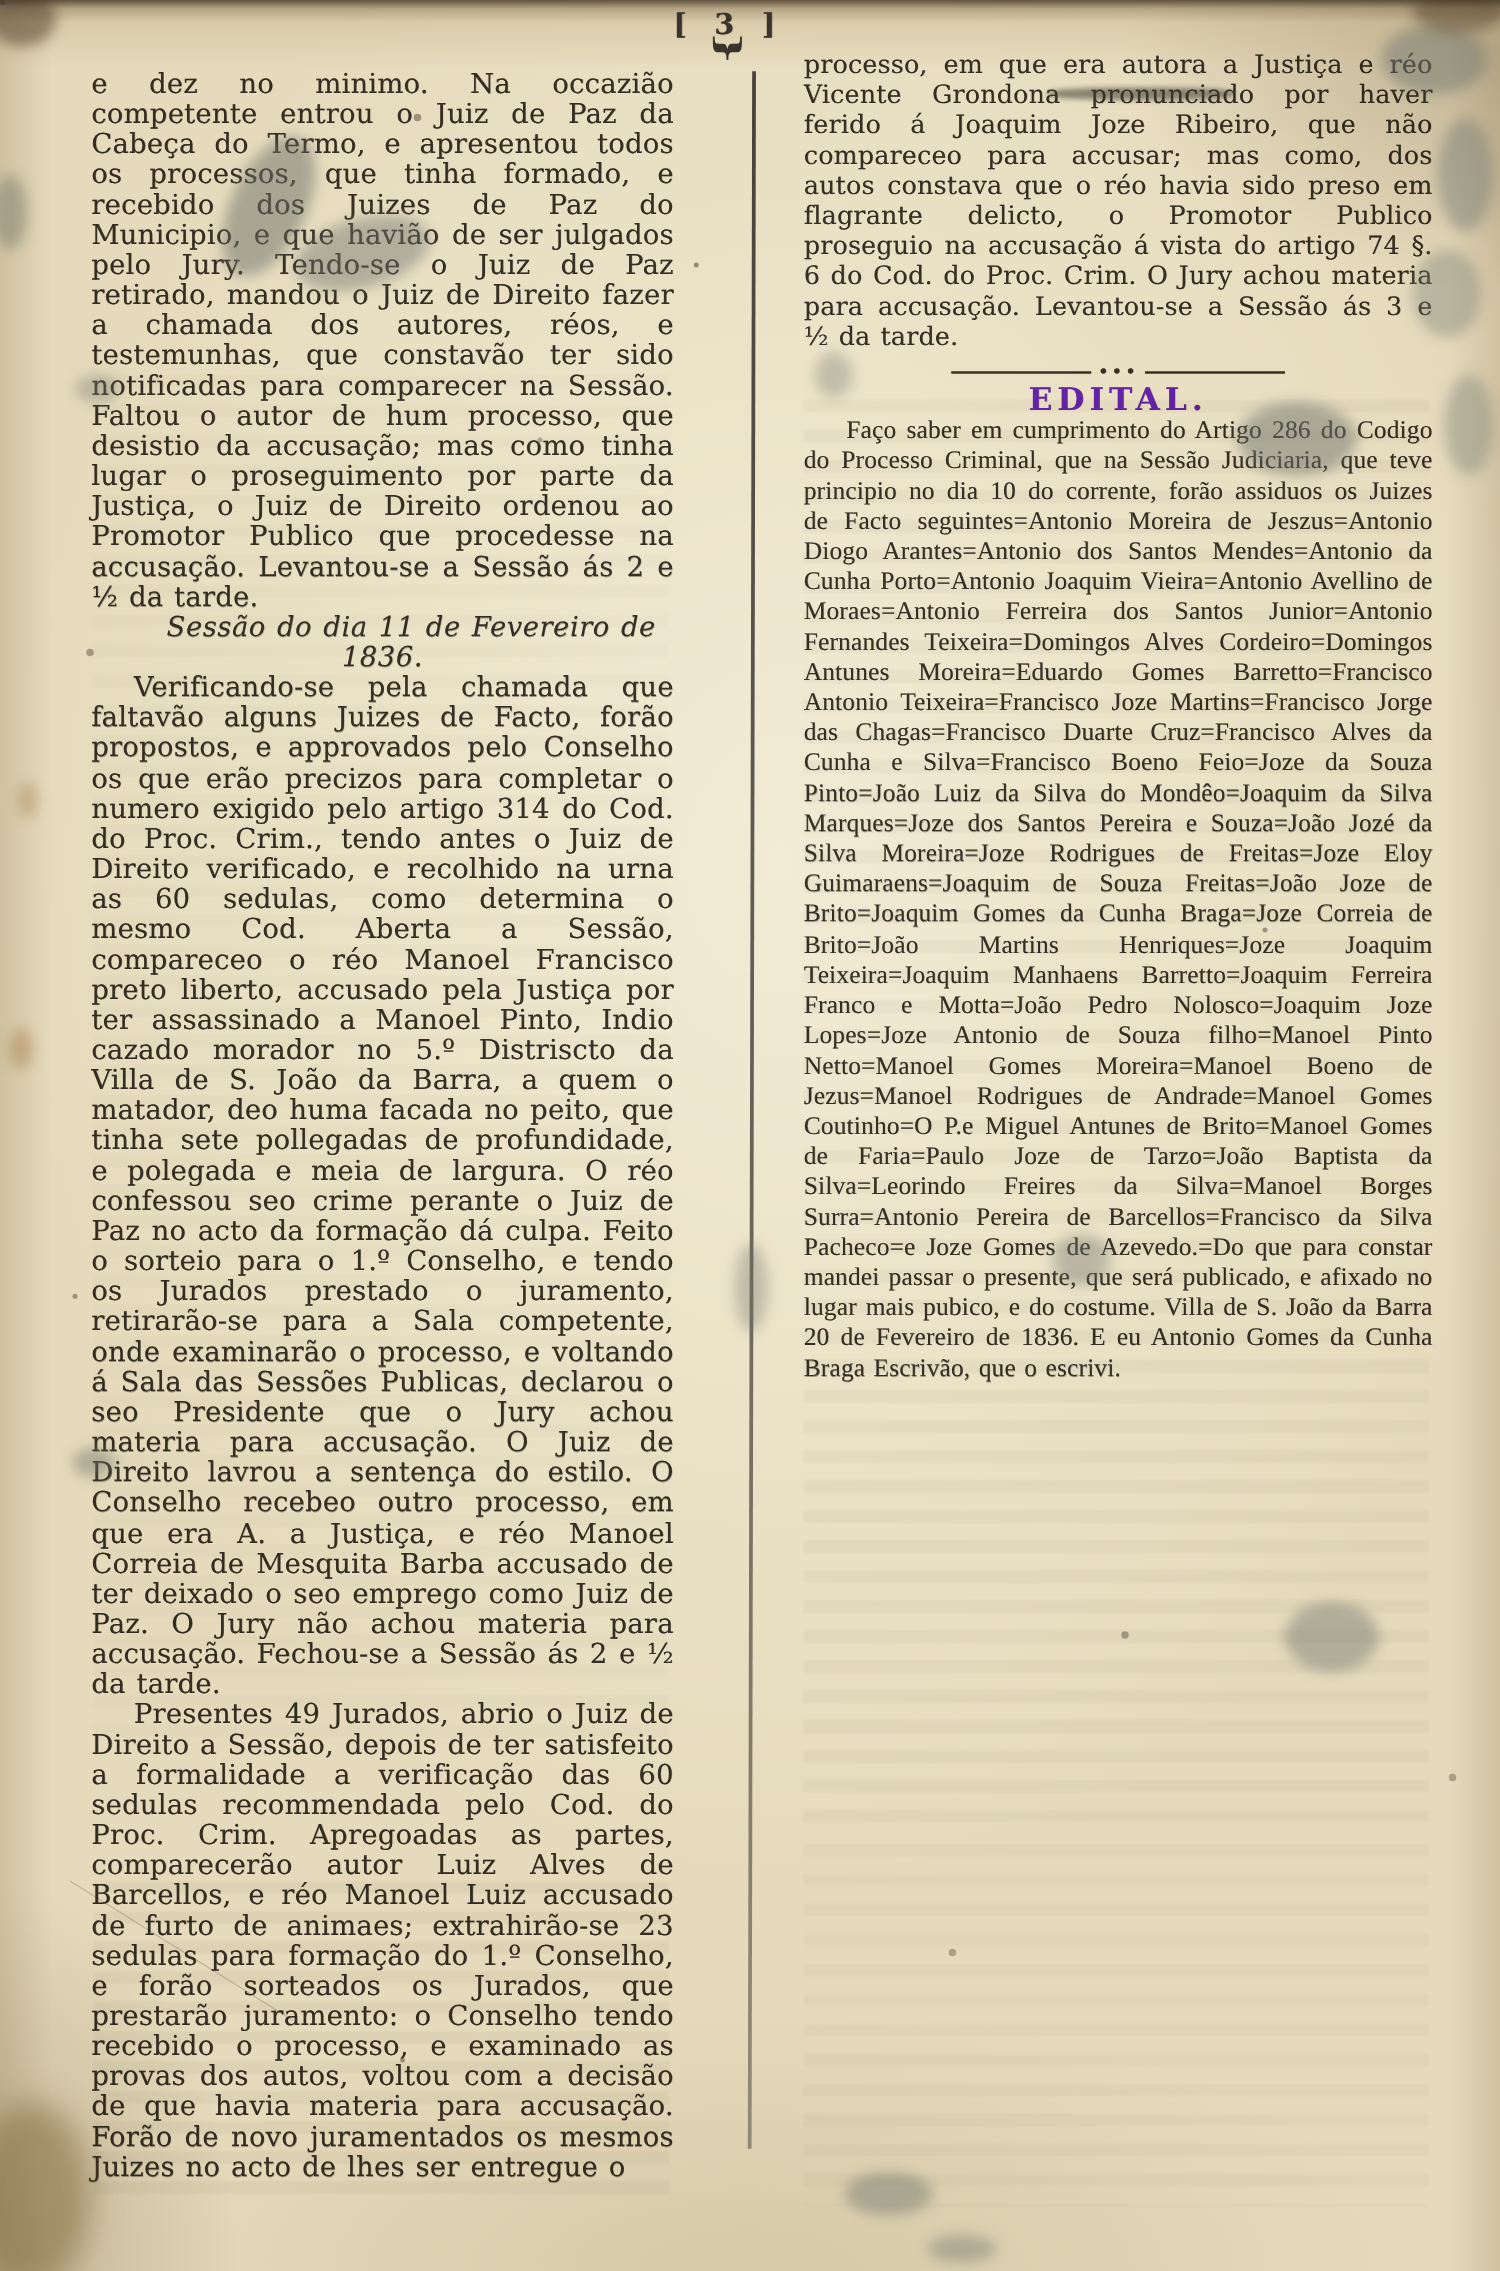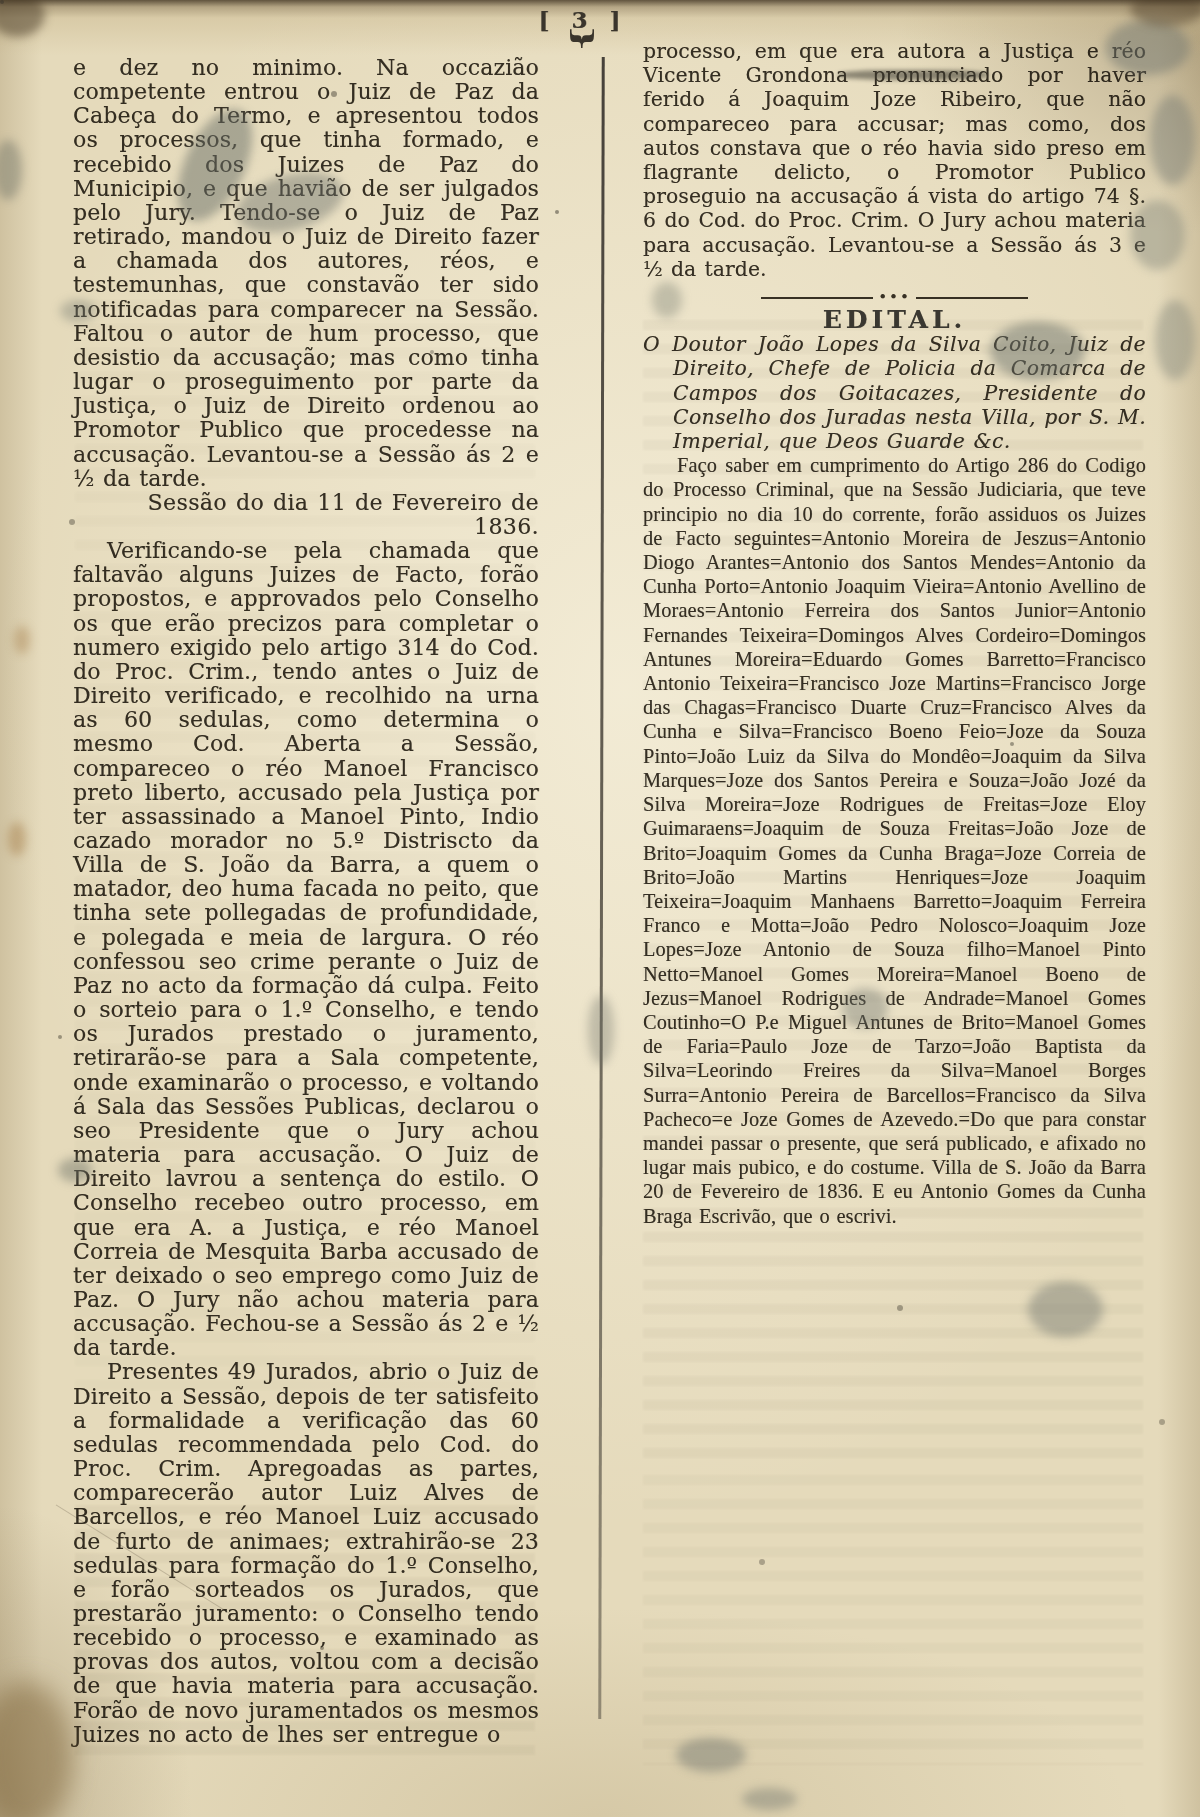--- a/index.html
+++ b/index.html
@@ -32,27 +32,27 @@
     background:linear-gradient(180deg,#46413a, rgba(70,65,55,0.78) 55%, rgba(70,65,55,0.5));
     transform:rotate(0.12deg);}
 
   .col{position:absolute;z-index:2;text-align:justify;color:#39342c;mix-blend-mode:multiply;
     letter-spacing:0.15px;word-spacing:1.5px;
     text-shadow:0.3px 0.3px 0.5px rgba(55,50,40,0.42);}
   .col p{margin:0;}
   .left-col{top:56px;left:73px;width:466px;font-size:22px;line-height:24.15px;}
   .right-col{top:39px;left:643px;width:503px;font-size:20.3px;line-height:24.2px;}
   .indent{text-indent:34px;}
-  .session-heading{text-indent:46px;text-align:right;letter-spacing:0.4px;}
+  .session-heading{font-style:italic;text-indent:46px;text-align:center;letter-spacing:0.4px;}
 
   .ornament-row{display:flex;align-items:center;justify-content:center;margin:9px 0 3px;}
   .orn-line{height:2px;background:#3c372e;width:112px;}
   .orn-dots{font-size:15px;letter-spacing:2px;padding:0 5px;color:#3c372e;line-height:1;}
 
-  .edital-heading{text-align:center;font-weight:bold;font-size:25px;letter-spacing:4px;margin:0 0 5px;color:#404040;}
+  .edital-heading{text-align:center;font-weight:bold;font-size:25px;letter-spacing:4px;margin:0 0 5px;color:#6d28d9;}
   .edital-intro{font-style:italic;padding-left:30px;text-indent:-30px;letter-spacing:0.4px;}
   .edital-body{text-indent:34px;font-family:Liberation Serif, serif;}
   .signature{font-style:italic;text-align:right;padding-right:52px;margin-top:9px;letter-spacing:0.5px;}
 
   .stain{position:absolute;border-radius:50%;filter:blur(5px);z-index:3;pointer-events:none;}
   .s1a{left:185px;top:105px;width:60px;height:120px;background:rgba(105,112,104,0.50);transform:rotate(25deg);}
   .s1b{left:235px;top:175px;width:110px;height:55px;background:rgba(110,116,108,0.45);transform:rotate(-15deg);}
   .s2{left:60px;top:300px;width:36px;height:22px;background:rgba(120,125,115,0.40);}
   .s3{left:-6px;top:140px;width:28px;height:60px;background:rgba(100,105,95,0.40);}
   .s4{left:838px;top:70px;width:150px;height:10px;background:rgba(60,58,50,0.55);filter:blur(2px);border-radius:40%;}
@@ -107,21 +107,20 @@
 </div>
 
 <div class="col right-col">
   <p>processo, em que era autora a Justiça e réo Vicente Grondona pronunciado por haver ferido á Joaquim Joze Ribeiro, que não compareceo para accusar; mas como, dos autos constava que o réo havia sido preso em flagrante delicto, o Promotor Publico proseguio na accusação á vista do artigo 74 §. 6 do Cod. do Proc. Crim. O Jury achou materia para accusação. Levantou-se a Sessão ás 3 e ½ da tarde.</p>
   <div class="ornament-row">
     <span class="orn-line"></span>
     <span class="orn-dots">•••</span>
     <span class="orn-line"></span>
   </div>
   <p class="edital-heading">EDITAL.</p>
-  <p class="edital-intro">O Doutor João Lopes da Silva Coito, Juiz de Direito, Chefe de Policia da Comarca de Campos dos Goitacazes, Presidente do Conselho dos Juradas nesta Villa, por S. M. Imperial, que Deos Guarde &amp;c.</p>
   <p class="edital-body">Faço saber em cumprimento do Artigo 286 do Codigo do Processo Criminal, que na Sessão Judiciaria, que teve principio no dia 10 do corrente, forão assiduos os Juizes de Facto seguintes=Antonio Moreira de Jeszus=Antonio Diogo Arantes=Antonio dos Santos Mendes=Antonio da Cunha Porto=Antonio Joaquim Vieira=Antonio Avellino de Moraes=Antonio Ferreira dos Santos Junior=Antonio Fernandes Teixeira=Domingos Alves Cordeiro=Domingos Antunes Moreira=Eduardo Gomes Barretto=Francisco Antonio Teixeira=Francisco Joze Martins=Francisco Jorge das Chagas=Francisco Duarte Cruz=Francisco Alves da Cunha e Silva=Francisco Boeno Feio=Joze da Souza Pinto=João Luiz da Silva do Mondêo=Joaquim da Silva Marques=Joze dos Santos Pereira e Souza=João Jozé da Silva Moreira=Joze Rodrigues de Freitas=Joze Eloy Guimaraens=Joaquim de Souza Freitas=João Joze de Brito=Joaquim Gomes da Cunha Braga=Joze Correia de Brito=João Martins Henriques=Joze Joaquim Teixeira=Joaquim Manhaens Barretto=Joaquim Ferreira Franco e Motta=João Pedro Nolosco=Joaquim Joze Lopes=Joze Antonio de Souza filho=Manoel Pinto Netto=Manoel Gomes Moreira=Manoel Boeno de Jezus=Manoel Rodrigues de Andrade=Manoel Gomes Coutinho=O P.e Miguel Antunes de Brito=Manoel Gomes de Faria=Paulo Joze de Tarzo=João Baptista da Silva=Leorindo Freires da Silva=Manoel Borges Surra=Antonio Pereira de Barcellos=Francisco da Silva Pacheco=e Joze Gomes de Azevedo.=Do que para constar mandei passar o presente, que será publicado, e afixado no lugar mais pubico, e do costume. Villa de S. João da Barra 20 de Fevereiro de 1836. E eu Antonio Gomes da Cunha Braga Escrivão, que o escrivi.</p>
 </div>
 
 <div class="stain s1a"></div>
 <div class="stain s1b"></div>
 <div class="stain s2"></div>
 <div class="stain s3"></div>
 <div class="stain s4"></div>
 <div class="stain s5"></div>
 <div class="stain s6"></div>

